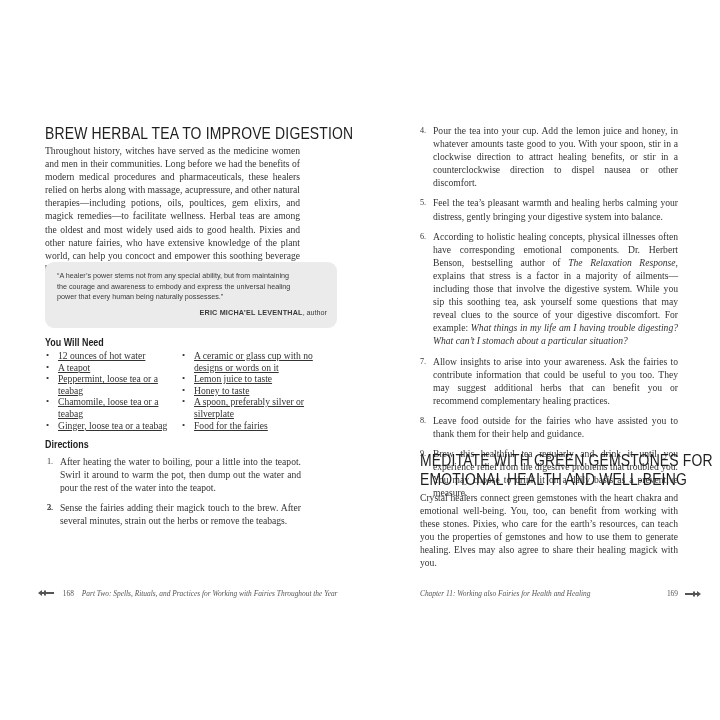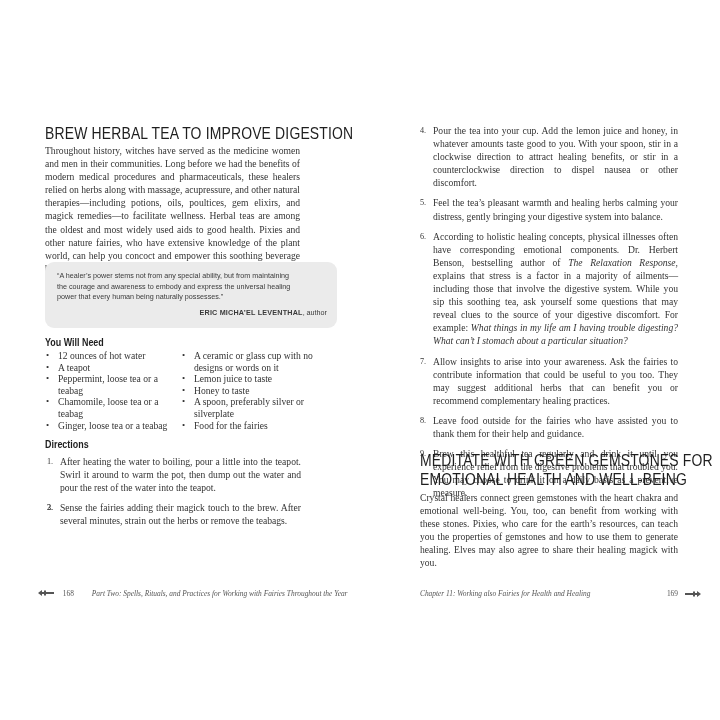--- a/index.html
+++ b/index.html
@@ -35,21 +35,21 @@
     font-family:"Liberation Sans","DejaVu Sans",sans-serif; font-size:7.2px; color:#3a3a3a; white-space:nowrap;
   }
   .quote-attr b { font-weight:bold; letter-spacing:0.2px; }
 
   .sub-heading {
     position:absolute; font-family:"Liberation Sans","DejaVu Sans",sans-serif; font-weight:bold;
     font-size:10.5px; color:#1e1e1e; transform:scaleX(0.85); transform-origin:left top; margin:0; white-space:nowrap;
   }
 
   .needs { position:absolute; left:44px; top:350px; width:270px; font-size:9.6px; line-height:11.6px; color:#333; }
-  .needs-col { position:absolute; top:0; list-style:none; margin:0; padding:0; }
+  .needs-col { position:absolute; top:0; list-style:none; margin:0; padding:0;text-decoration:underline; }
   .needs-col li { position:relative; padding-left:14px; margin:0; }
   .needs-col li::before { content:"\2022"; position:absolute; left:2px; top:0; font-size:9px; }
   .needs-col.c1 { left:0; width:132px; }
   .needs-col.c2 { left:136px; width:136px; }
 
   .steps { position:absolute; margin:0; padding:0; list-style:none; font-size:9.6px; line-height:13.1px; color:#333; }
   .steps li { position:relative; padding-left:15px; text-align:justify; }
   .steps li .num { position:absolute; left:2px; top:0; font-size:8.2px; }
 
   .footer { position:absolute; top:589px; font-size:7.4px; color:#555; white-space:nowrap; }
@@ -97,21 +97,21 @@
   </ol>
 
   <div class="footer" style="left:37px;">
     <span class="orn">
       <svg width="18" height="8" viewBox="0 0 18 8">
           <path d="M1 4 L5 1 L5 3 L17 3 L17 5 L5 5 L5 7 Z" fill="#555"></path>
           <rect x="7" y="1.5" width="2" height="5" fill="#555"></rect>
         </svg>
     </span>
     <span style="margin-left:6px;">168</span>
-    <span class="it" style="margin-left:16px;">Part Two: Spells, Rituals, and Practices for Working with Fairies Throughout the Year</span>
+    <span class="it" style="margin-left:6px;">Part Two: Spells, Rituals, and Practices for Working with Fairies Throughout the Year</span>
   </div>
 </div>
 
 <div class="page page-right">
   <ol class="steps" style="left:58px; top:124px; width:260px;">
     <li style="margin-bottom:7px;"><span class="num">4.</span><span>Pour the tea into your cup. Add the lemon juice and honey, in whatever amounts taste good to you. With your spoon, stir in a clockwise direction to attract healing benefits, or stir in a counterclockwise direction to dispel nausea or other discomfort.</span></li>
     <li style="margin-bottom:7px;"><span class="num">5.</span><span>Feel the tea’s pleasant warmth and healing herbs calming your distress, gently bringing your digestive system into balance.</span></li>
     <li style="margin-bottom:7px;"><span class="num">6.</span><span>According to holistic healing concepts, physical illnesses often have corresponding emotional components. Dr. Herbert Benson, bestselling author of </span><span class="it" style="font-style:italic;">The Relaxation Response</span><span>, explains that stress is a factor in a majority of ailments—including those that involve the digestive system. While you sip this soothing tea, ask yourself some questions that may reveal clues to the source of your digestive discomfort. For example: </span><span style="font-style:italic;">What things in my life am I having trouble digesting? What can’t I stomach about a particular situation?</span></li>
     <li style="margin-bottom:7px;"><span class="num">7.</span><span>Allow insights to arise into your awareness. Ask the fairies to contribute information that could be useful to you too. They may suggest additional herbs that can benefit you or recommend complementary healing practices.</span></li>
     <li style="margin-bottom:7px;"><span class="num">8.</span><span>Leave food outside for the fairies who have assisted you to thank them for their help and guidance.</span></li>

